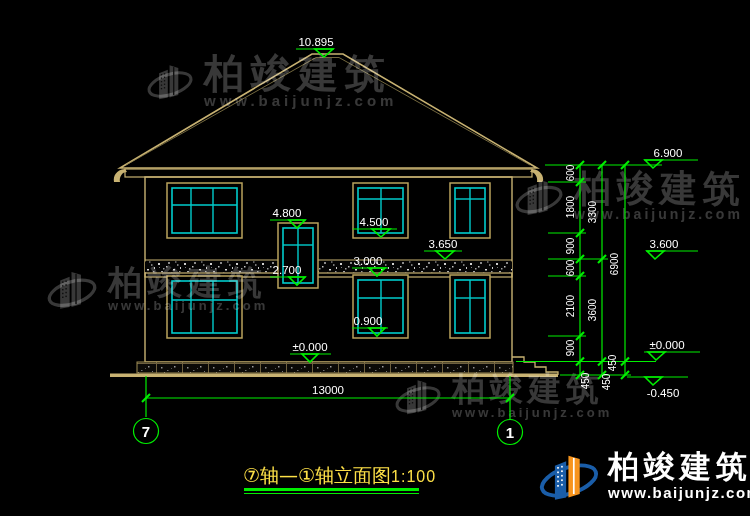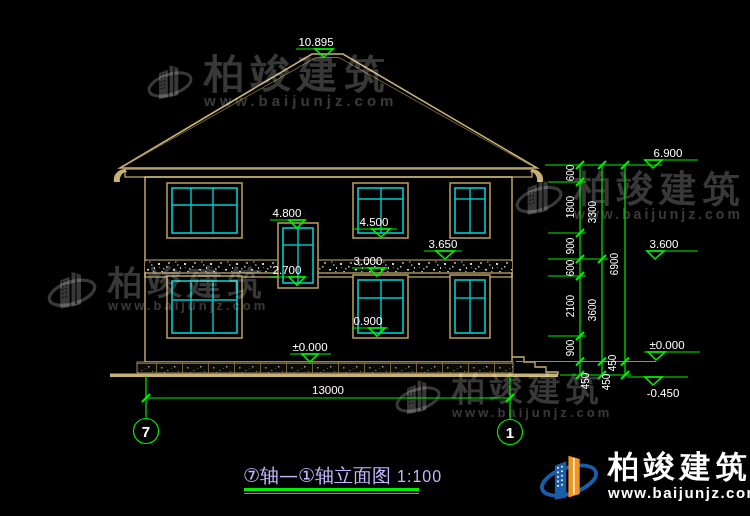--- a/index.html
+++ b/index.html
@@ -23,24 +23,24 @@
       color:rgba(255,255,255,0.22);pointer-events:none;}
   .wm .wm-text{display:flex;flex-direction:column;line-height:0.95;}
   .wm .brand{font-weight:bold;white-space:nowrap;}
   .wm .site{font-weight:bold;white-space:nowrap;margin-top:2px;}
   .wm1{left:146px;top:52px;}  .wm1 .brand{font-size:40px;letter-spacing:7px;} .wm1 .site{font-size:15px;letter-spacing:4px;}
   .wm2{left:46px;top:258px;}  .wm2 .brand{font-size:34px;letter-spacing:6px;} .wm2 .site{font-size:13px;letter-spacing:3px;}
   .wm3{left:514px;top:166px;} .wm3 .brand{font-size:37px;letter-spacing:6px;} .wm3 .site{font-size:14px;letter-spacing:3px;}
   .wm4{left:394px;top:368px;} .wm4 .brand{font-size:33px;letter-spacing:5px;} .wm4 .site{font-size:13px;letter-spacing:3px;}
   .wm svg{position:static;}
   
-  .title-block{position:absolute;left:243px;top:463px;width:220px;color:#c4b5fd;}
+  .title-block{position:absolute;left:243px;top:463px;width:220px;color:#fde047;}
   .title-row{display:flex;align-items:baseline;white-space:nowrap;}
   .title-row .t{font-size:19px;font-family:"DejaVu Sans","Liberation Sans",sans-serif;}
-  .title-row .s{font-size:16px;margin-left:6px;letter-spacing:1px;}
+  .title-row .s{font-size:16px;margin-left:0;letter-spacing:1px;}
   .u1{position:absolute;left:1px;top:25px;width:175px;height:3px;background:#00ef00;}
   .u2{position:absolute;left:1px;top:30px;width:175px;height:1px;background:#00ef00;}
   
   .footer-logo{position:absolute;left:538px;top:444px;display:flex;align-items:center;gap:8px;color:#fff;}
   .footer-logo svg{position:static;}
   .fl-text{display:flex;flex-direction:column;}
   .fl-brand{font-size:31px;font-weight:bold;letter-spacing:5px;line-height:1.05;white-space:nowrap;}
   .fl-site{font-size:15px;font-weight:bold;letter-spacing:1.5px;white-space:nowrap;}
   
   .logo-gray{--c1:currentColor;--c2:currentColor;--sw:currentColor;--win:#0d0d0d;}

